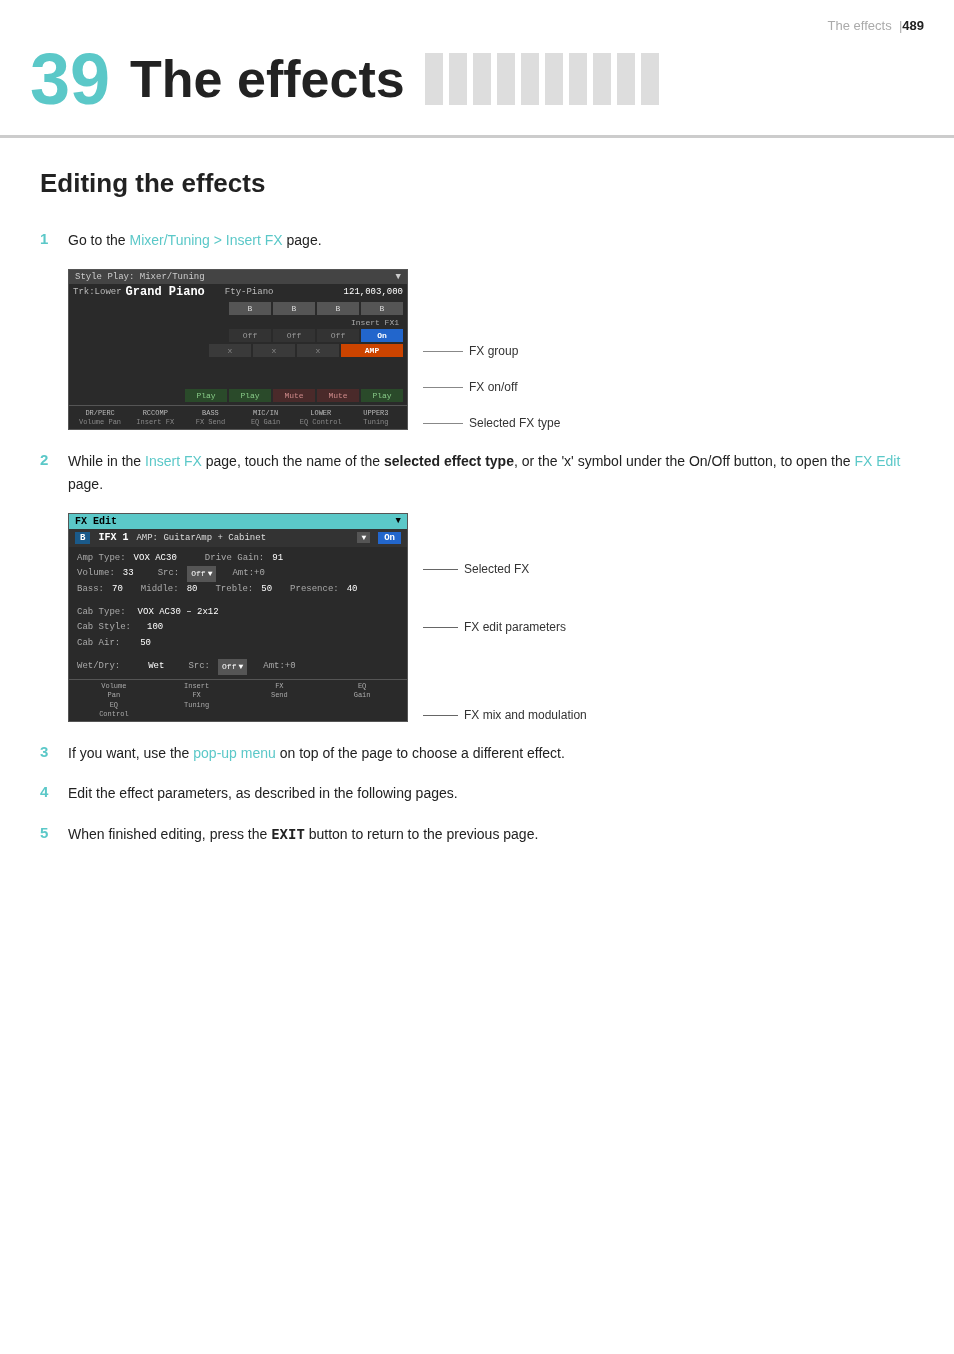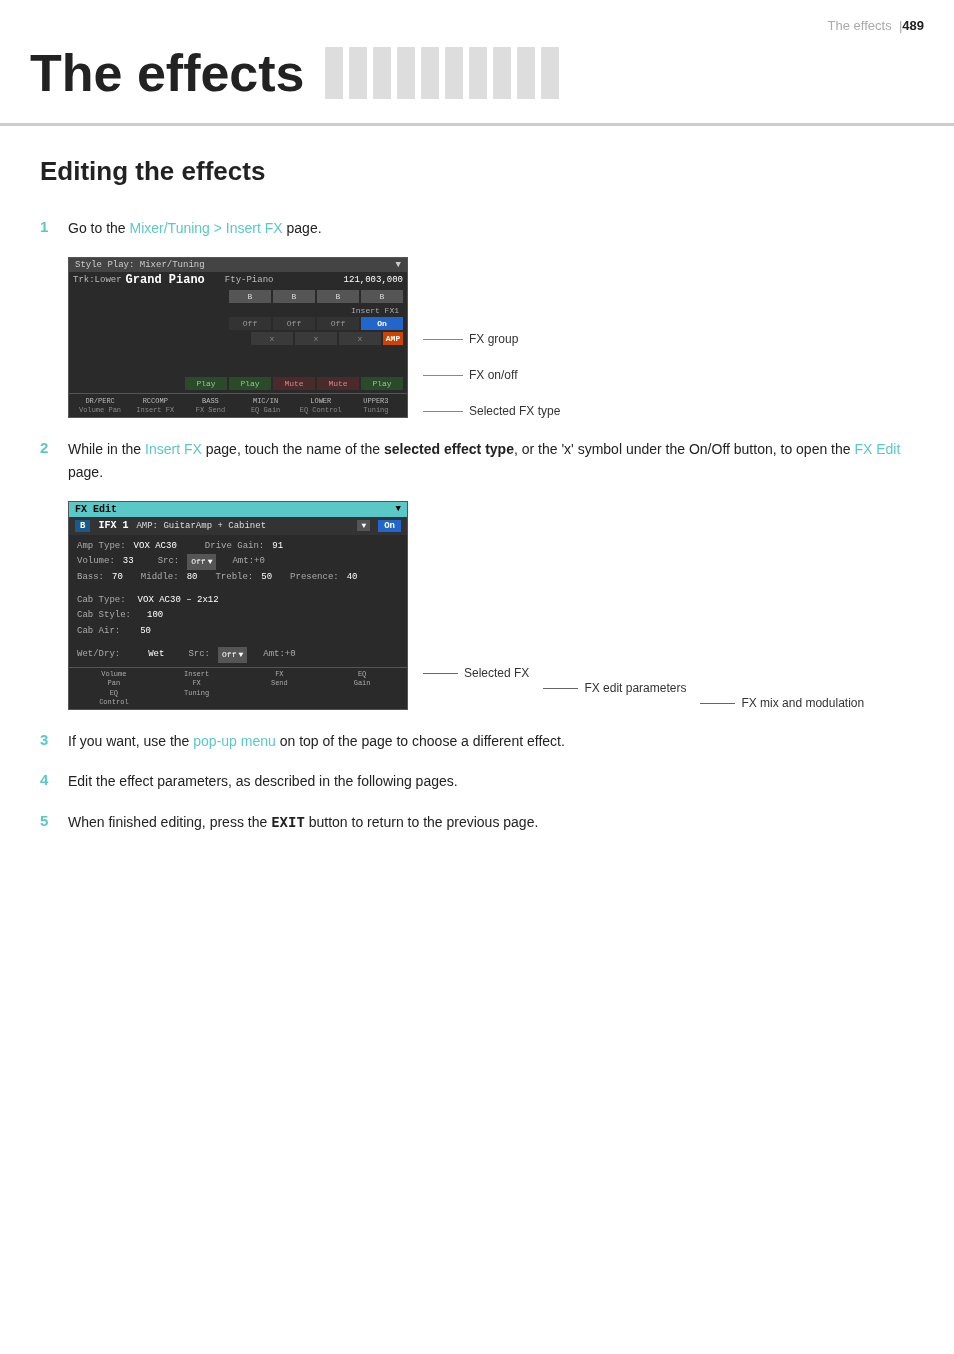--- a/index.html
+++ b/index.html
@@ -310,21 +310,21 @@
     .fx-footer-cell {
       font-size: 7px;
       color: #aaa;
       text-align: center;
       line-height: 1.3;
     }
 
     .anno-right {
       margin-left: 15px;
       display: flex;
-      flex-direction: row;
+      flex-direction: column;
       gap: 14px;
       padding-top: 8px;
     }
     .anno-row {
       display: flex;
       align-items: center;
       gap: 6px;
       font-size: 12px;
       color: #333;
       white-space: nowrap;
@@ -342,20 +342,21 @@
 </head>
 <body>
 
 <div class="page-header">
   <span>
     <span>The effects</span>&nbsp;&nbsp;<span>|</span><strong>489</strong>
   </span>
 </div>
 
 <div class="chapter-block">
+  <span class="chapter-number">39</span>
   <span class="chapter-title">The effects</span>
   <div class="chapter-lines">
     <div class="chapter-line"></div>
     <div class="chapter-line"></div>
     <div class="chapter-line"></div>
     <div class="chapter-line"></div>
     <div class="chapter-line"></div>
     <div class="chapter-line"></div>
     <div class="chapter-line"></div>
     <div class="chapter-line"></div>
@@ -406,21 +407,21 @@
         <div class="panel-cell off-cell" style="width:42px;">Off</div>
         <div class="panel-cell off-cell" style="width:42px;">Off</div>
         <div class="panel-cell off-cell" style="width:42px;">Off</div>
         <div class="panel-cell on-cell" style="width:42px;">On</div>
       </div>
 
       <div style="display:flex; padding:1px 4px; gap:2px; justify-content:flex-end;">
         <div class="panel-cell x-cell" style="width:42px;">x</div>
         <div class="panel-cell x-cell" style="width:42px;">x</div>
         <div class="panel-cell x-cell" style="width:42px;">x</div>
-        <div class="panel-cell amp-cell" style="width:20px;">AMP</div>
+        <div class="panel-cell amp-cell" style="width:62px;">AMP</div>
       </div>
 
       <div style="height:30px;"></div>
 
       <div style="display:flex; padding:1px 4px; gap:2px; justify-content:flex-end;">
         <div class="panel-cell play-cell" style="width:42px;">Play</div>
         <div class="panel-cell play-cell" style="width:42px;">Play</div>
         <div class="panel-cell mute-cell" style="width:42px;">Mute</div>
         <div class="panel-cell mute-cell" style="width:42px;">Mute</div>
         <div class="panel-cell play-cell" style="width:42px;">Play</div>

